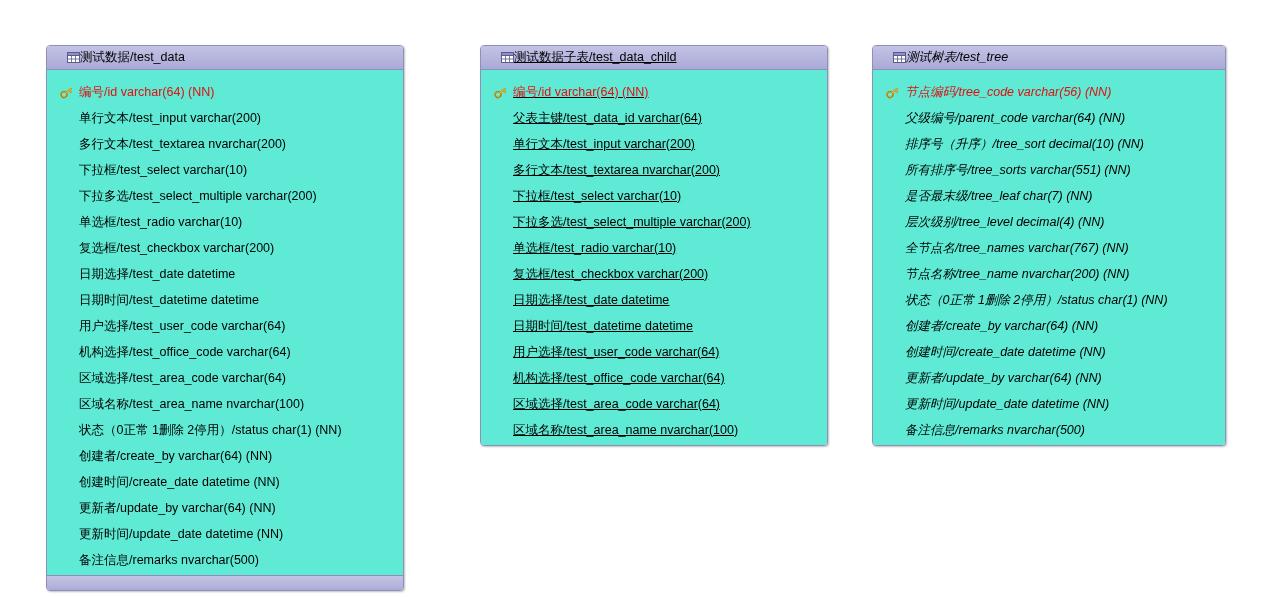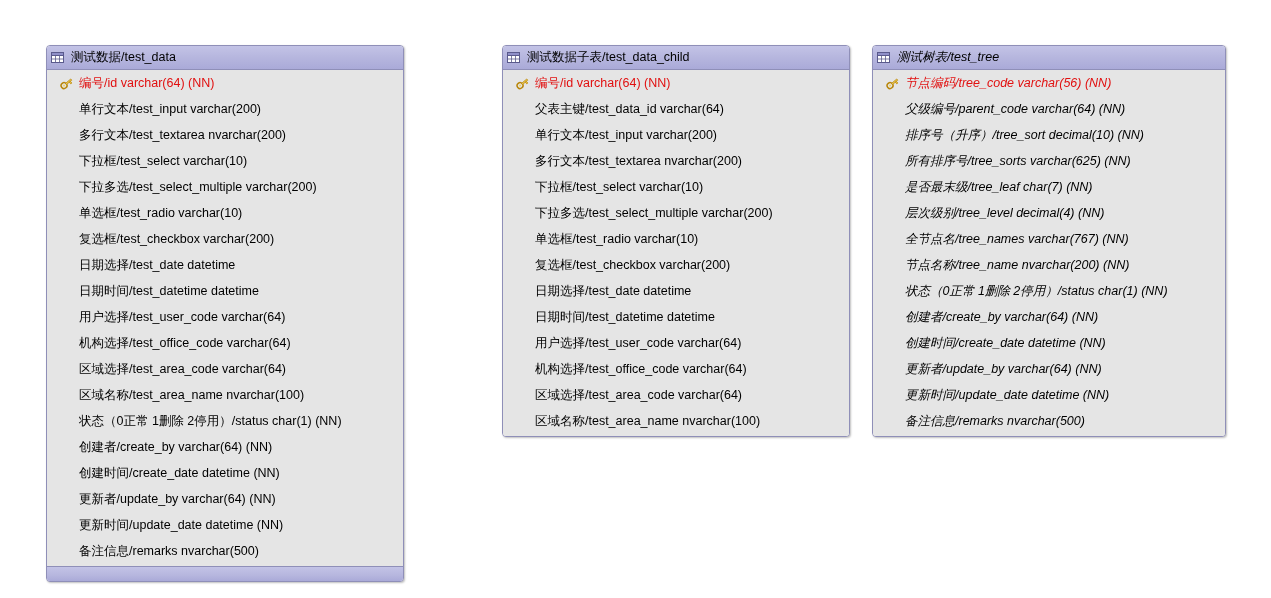--- a/index.html
+++ b/index.html
@@ -23,41 +23,40 @@
     background: #ffffff;
     border: 1px solid #8f8fb8;
     border-radius: 4px;
     box-shadow: 1px 1px 2px rgba(0,0,0,0.25);
     box-sizing: border-box;
     overflow: hidden;
   }
   .table-header {
     display: flex;
     align-items: center;
-    gap: 7px;
     height: 24px;
-    padding: 0 4px;
+    padding: 0 20px;
     background: linear-gradient(to bottom, #c3c3e6 0%, #b6b6de 50%, #aaaad8 100%);
     border-bottom: 1px solid #8f8fb8;
     box-sizing: border-box;
   }
   .table-title {
     font-size: 12.5px;
     color: #000000;
     white-space: nowrap;
   }
   .tbl-icon {
     width: 13px;
     height: 11px;
     flex: 0 0 auto;
     display: block;
   }
   .col-list {
-    padding: 0 0 2px 0;
-    background: #e5e5e5;
+    padding: 9px 0 2px 0;
+    background: #5eead4;
   }
   .col-row {
     display: flex;
     align-items: center;
     height: 26px;
     padding: 0 8px 0 6px;
     box-sizing: border-box;
     white-space: nowrap;
   }
   .col-gutter {
@@ -184,21 +183,21 @@
           <span class="col-gutter"></span>
           <span class="col-text">更新时间/update_date datetime (NN)</span>
         </div>
         <div class="col-row">
           <span class="col-gutter"></span>
           <span class="col-text">备注信息/remarks nvarchar(500)</span>
         </div>
       </div>
       <div class="table-footer"></div>
     </div>
-    <div class="table-box" style="left: 502px; top: 45px; width: 348px;">
+    <div class="table-box" style="left: 480px; top: 45px; width: 348px; text-decoration: underline;">
       <div class="table-header">
         <span style="display: flex;">
           <svg class="tbl-icon" viewBox="0 0 13 11" xmlns="http://www.w3.org/2000/svg">
             <rect x="0.5" y="0.5" width="12" height="10" fill="#ffffff" stroke="#5a5a8c" stroke-width="1"></rect>
             <rect x="0.5" y="0.5" width="12" height="3" fill="#8f8fc8" stroke="#5a5a8c" stroke-width="1"></rect>
             <line x1="0.5" y1="7" x2="12.5" y2="7" stroke="#5a5a8c" stroke-width="0.8"></line>
             <line x1="4.5" y1="3.5" x2="4.5" y2="10.5" stroke="#5a5a8c" stroke-width="0.8"></line>
             <line x1="8.5" y1="3.5" x2="8.5" y2="10.5" stroke="#5a5a8c" stroke-width="0.8"></line>
           </svg>
         </span>
@@ -302,21 +301,21 @@
         <div class="col-row">
           <span class="col-gutter"></span>
           <span class="col-text">父级编号/parent_code varchar(64) (NN)</span>
         </div>
         <div class="col-row">
           <span class="col-gutter"></span>
           <span class="col-text">排序号（升序）/tree_sort decimal(10) (NN)</span>
         </div>
         <div class="col-row">
           <span class="col-gutter"></span>
-          <span class="col-text">所有排序号/tree_sorts varchar(625) (NN)</span>
+          <span class="col-text">所有排序号/tree_sorts varchar(551) (NN)</span>
         </div>
         <div class="col-row">
           <span class="col-gutter"></span>
           <span class="col-text">是否最末级/tree_leaf char(7) (NN)</span>
         </div>
         <div class="col-row">
           <span class="col-gutter"></span>
           <span class="col-text">层次级别/tree_level decimal(4) (NN)</span>
         </div>
         <div class="col-row">

